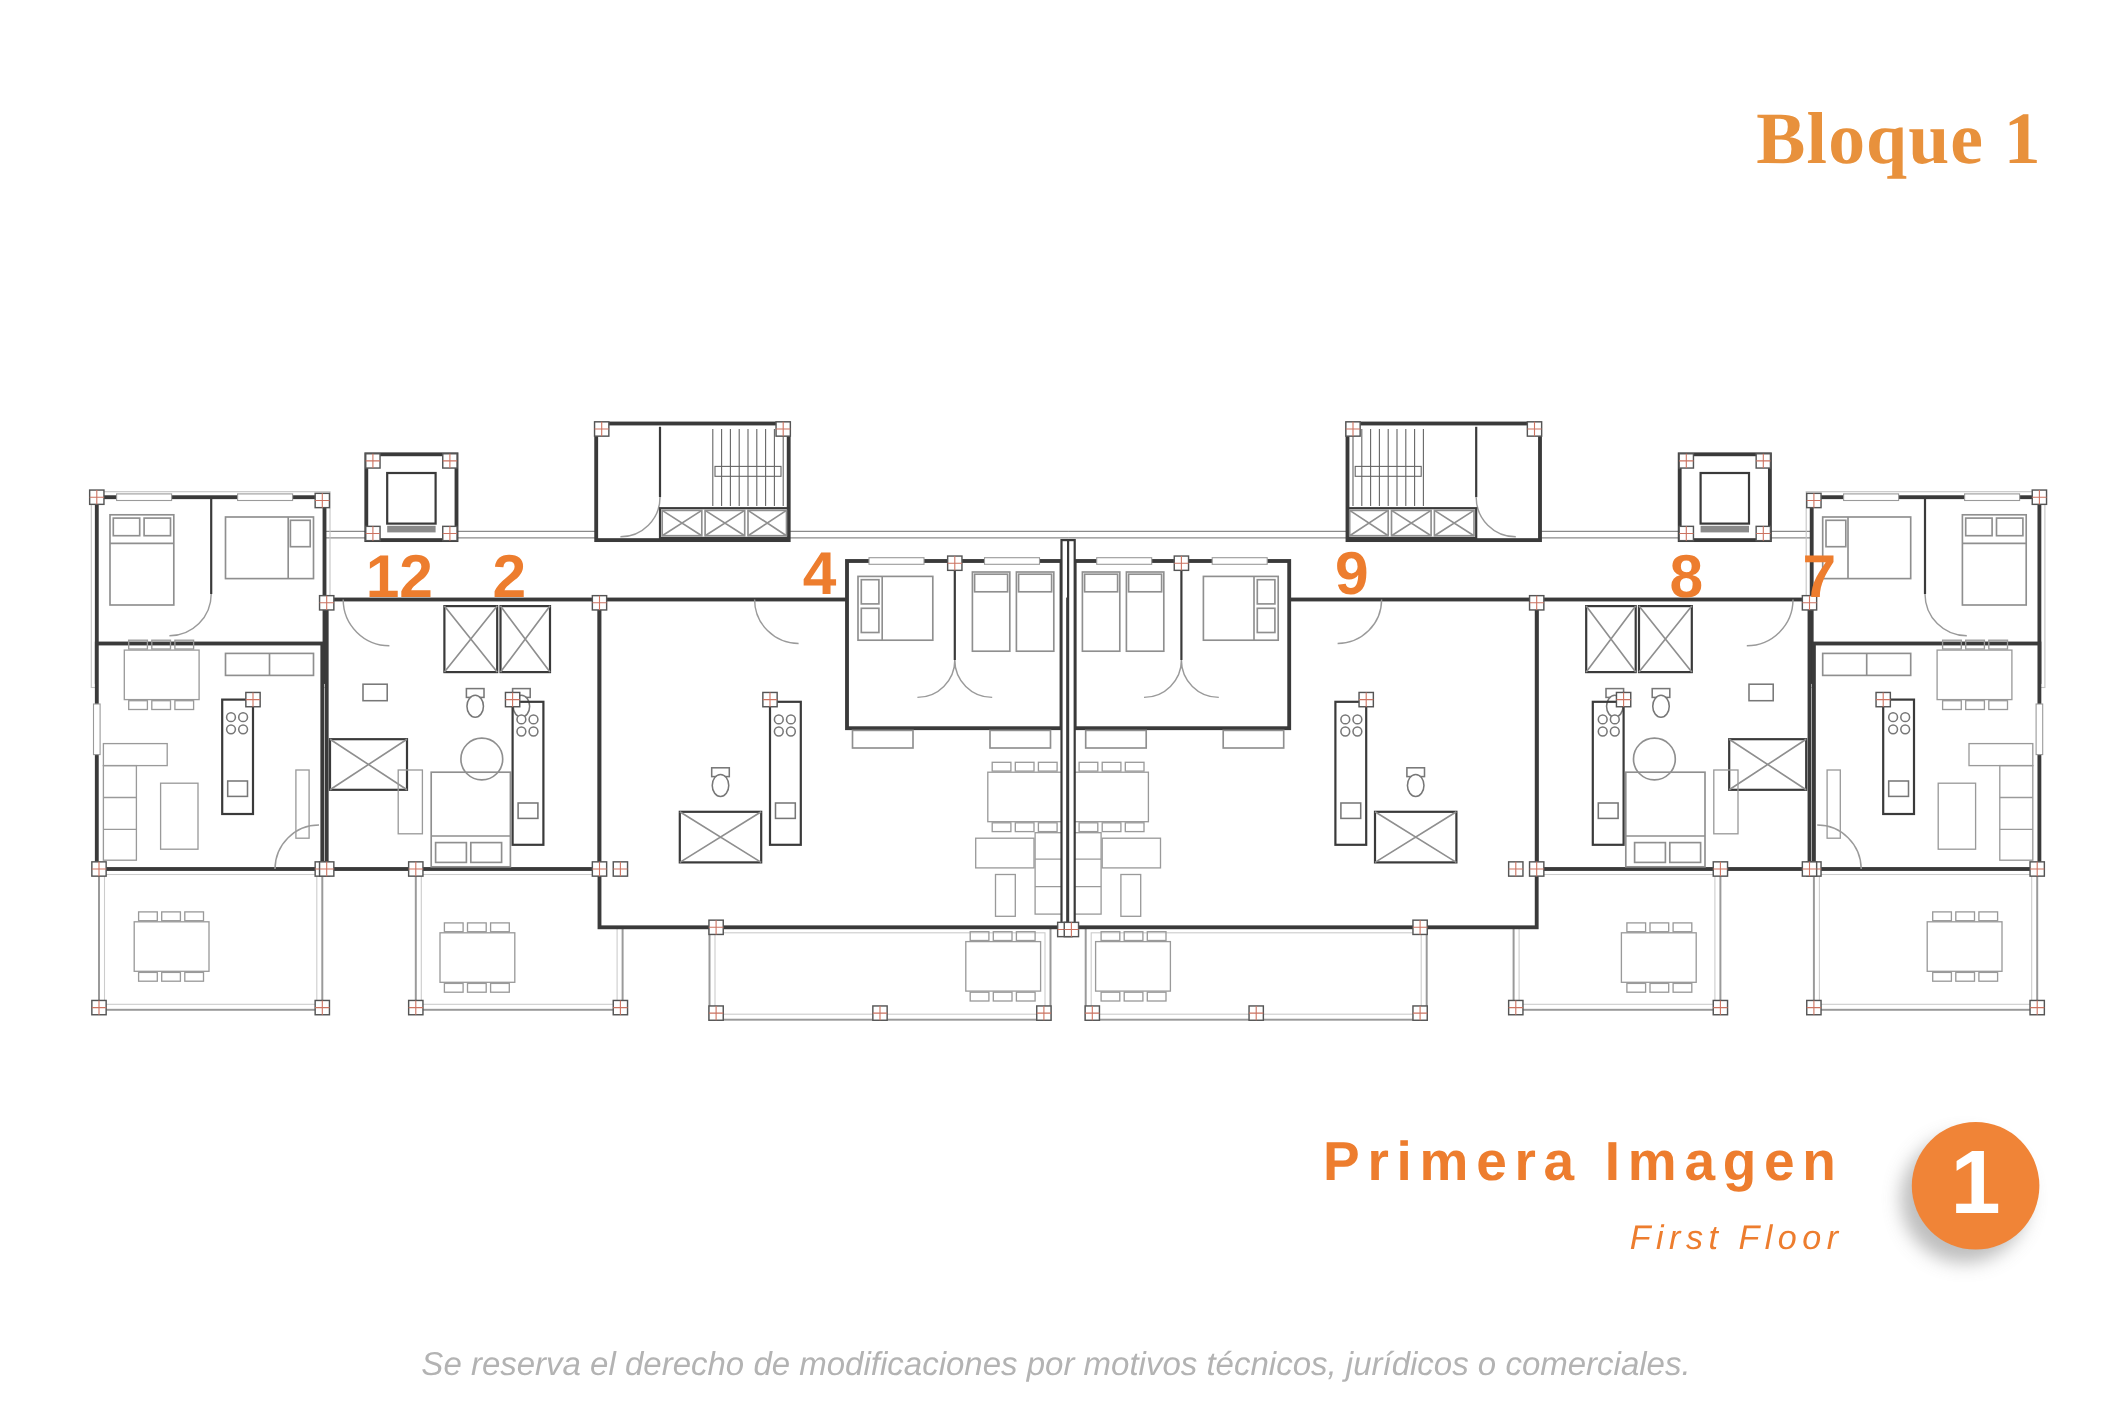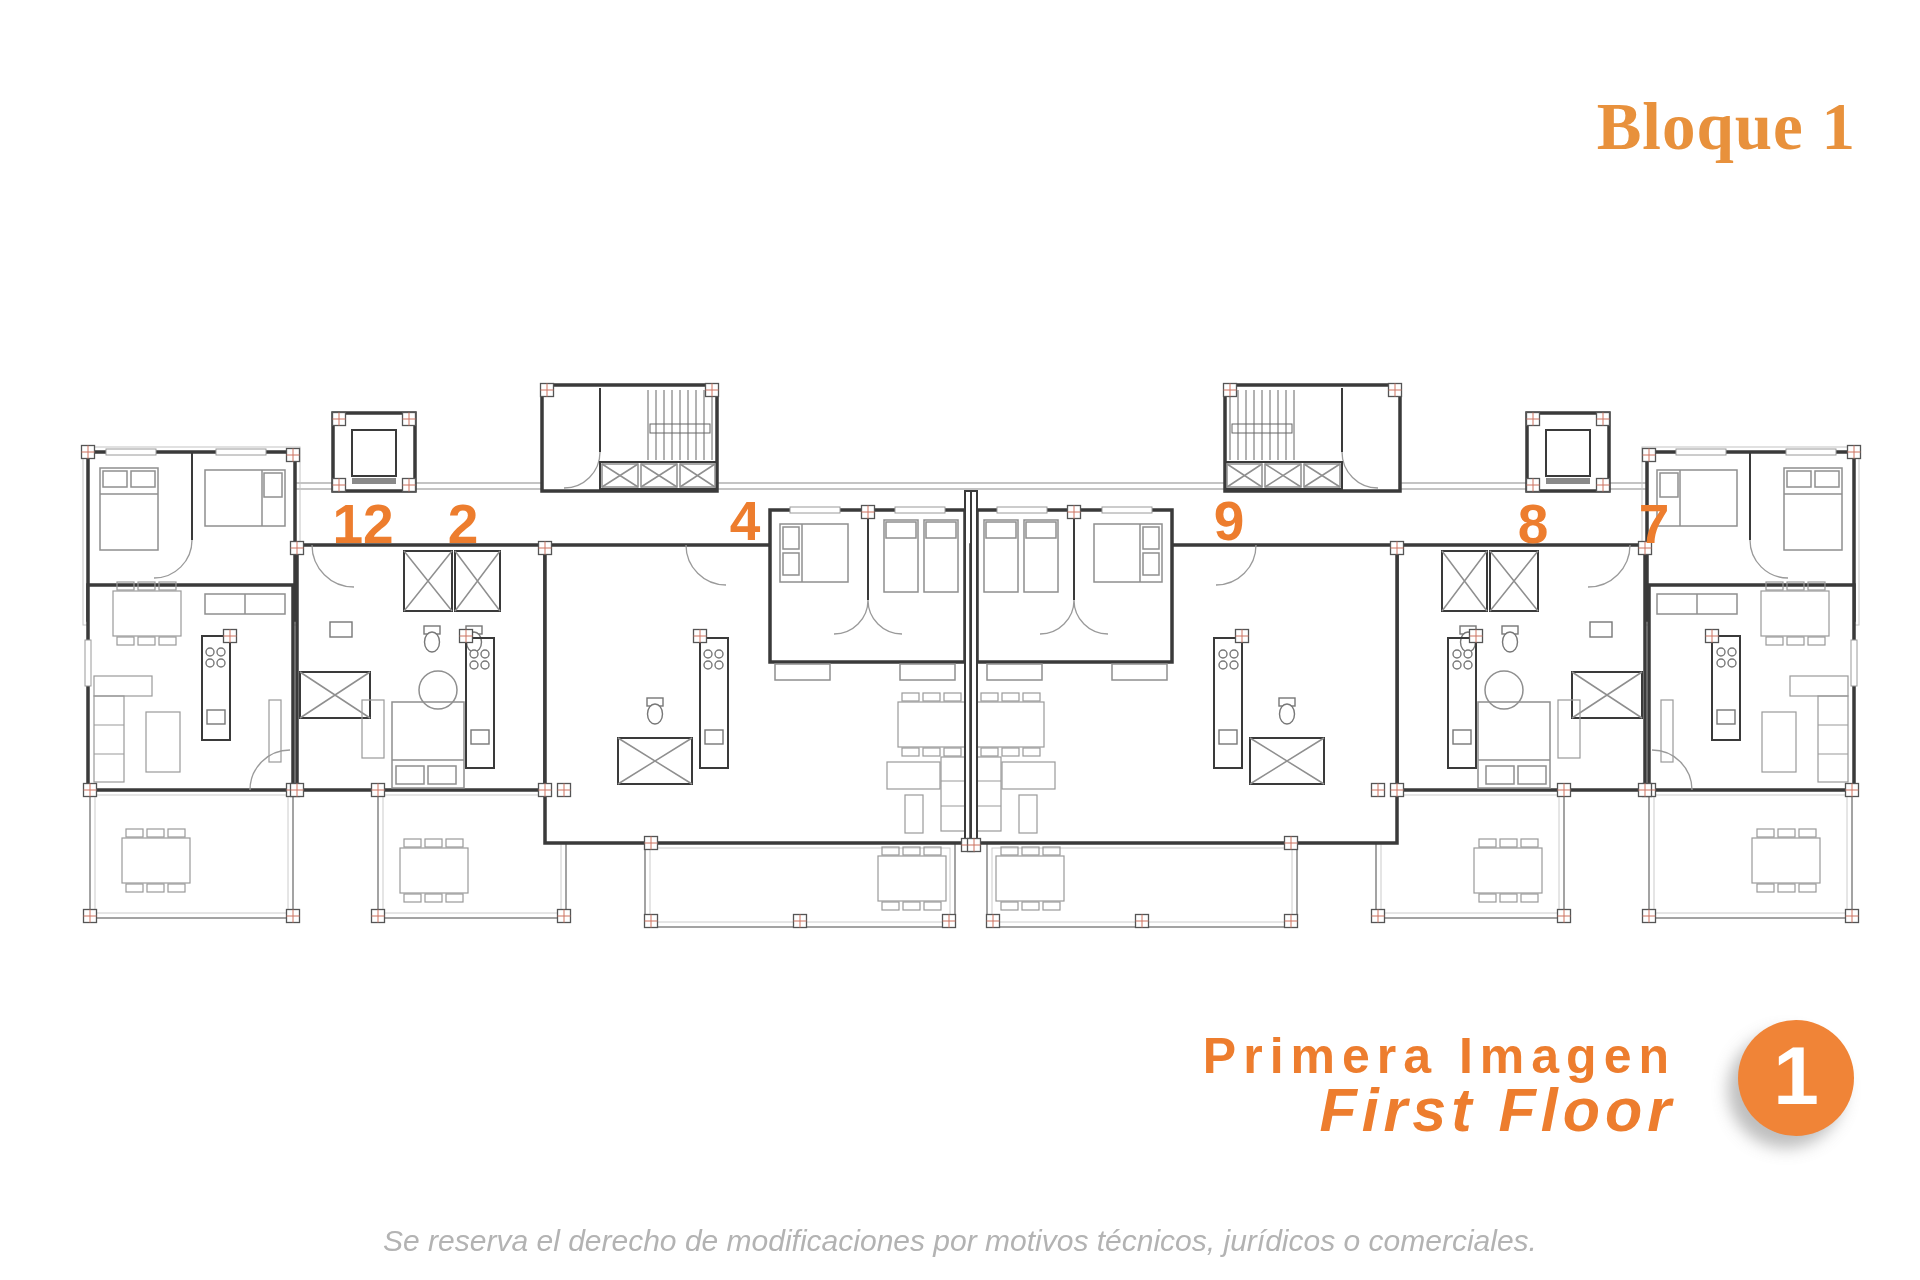--- a/index.html
+++ b/index.html
@@ -14,21 +14,21 @@
   #page{position:relative;width:1920px;height:1280px;overflow:hidden;background:#fff;
         font-family:"Liberation Sans",sans-serif;}
   #plan-svg{position:absolute;left:0;top:0;}
   .page-title{position:absolute;top:88px;right:64px;
     font-family:"Liberation Serif",serif;font-weight:bold;font-size:67px;
     letter-spacing:1px;color:var(--title);margin-left:27px;}
   .unit-num{position:absolute;transform:translateX(-50%);
     font-weight:bold;font-size:55px;color:var(--accent);line-height:1;margin-left:28px;}
   .floor-label{position:absolute;top:1030px;right:244px;text-align:right;color:var(--accent);}
   .floor-label .es{font-size:50px;font-weight:bold;letter-spacing:7px;line-height:52px;}
-  .floor-label .en{font-size:61px;font-weight:bold;font-style:italic;letter-spacing:5px;line-height:52px;margin-top:2px;}
+  .floor-label .en{font-size:31px;font-weight:normal;font-style:italic;letter-spacing:5px;line-height:52px;margin-top:17px;}
   .floor-badge{position:absolute;left:1738px;top:1020px;width:116px;height:116px;border-radius:50%;
     background:var(--badge);box-shadow:-10px 12px 16px rgba(110,110,110,.45);
     display:flex;align-items:center;justify-content:center;}
   .floor-badge span{color:#fff;font-size:82px;font-weight:bold;line-height:1;transform:translateY(-2px);}
   .disclaimer{position:absolute;left:0;top:1222px;width:100%;text-align:center;
     font-style:italic;color:var(--muted);font-size:30px;line-height:38px;}
   
   .wall{fill:#ffffff;stroke:var(--wall);stroke-width:3.5;}
   .wall2{fill:none;stroke:var(--wall);stroke-width:2;}
   .furn{fill:none;stroke:var(--furn);stroke-width:1.5;}

